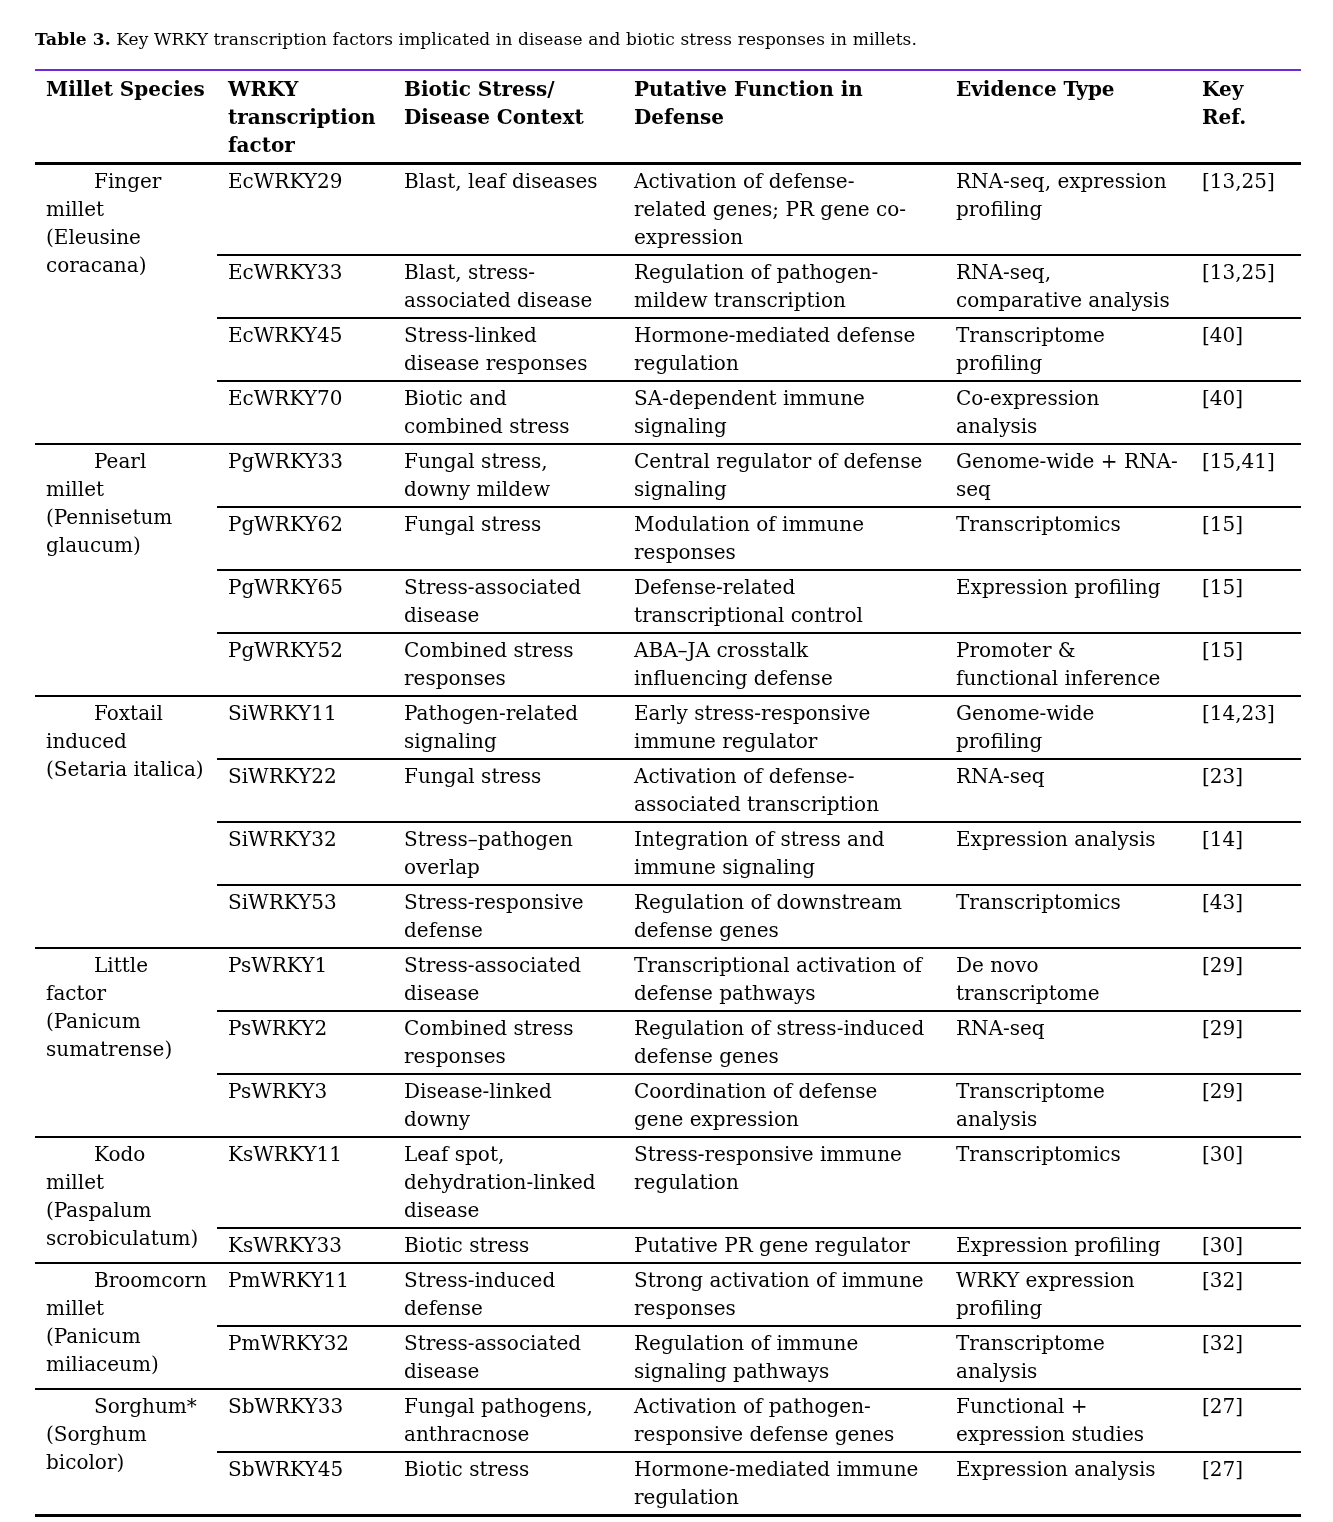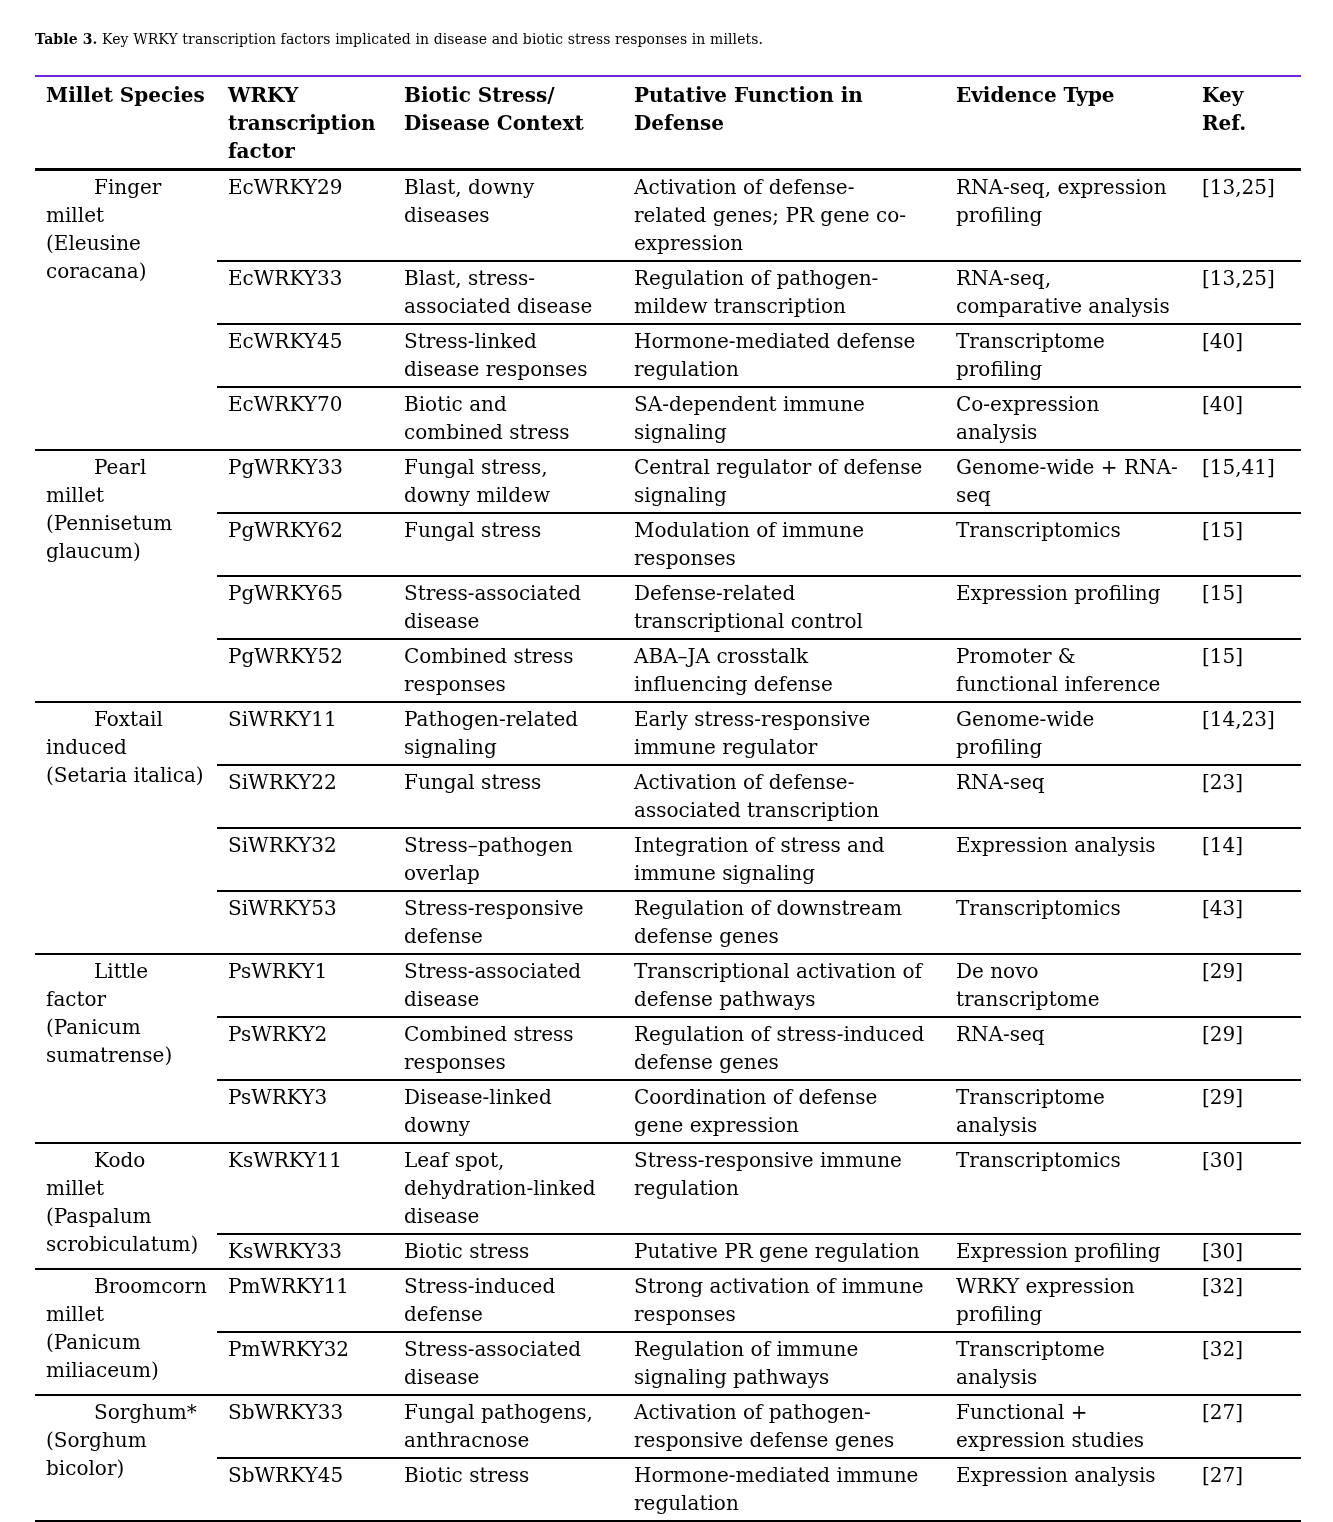--- a/index.html
+++ b/index.html
@@ -10,23 +10,23 @@
     font-family: "DejaVu Serif", "Liberation Serif", serif;
   }
   body {
     width: 1333px;
     height: 1522px;
     box-sizing: border-box;
     padding: 24px 32px 18px 35px;
     overflow: hidden;
   }
   .title {
-    font-size: 14px;
+    font-size: 17px;
     line-height: 30px;
-    margin-bottom: 21px;
+    margin-bottom: 15px;
     letter-spacing: 0.1px;
   }
   .title .bold { font-weight: bold; }
   table.wrky {
     border-collapse: collapse;
     table-layout: fixed;
     width: 1266px;
     border-top: 2px solid #6d28d9;
     border-bottom: 3px solid #000;
     font-size: 20px;
@@ -86,21 +86,21 @@
       <th>Evidence Type</th>
       <th>Key Ref.</th>
     </tr>
   </thead>
   <tbody>
 
     <tr>
       <td rowspan="4"><span class="common">Finger millet</span><span class="latin">(Eleusine
 coracana)</span></td>
       <td>EcWRKY29</td>
-      <td>Blast, downy diseases</td>
+      <td>Blast, leaf diseases</td>
       <td>Activation of defense-
 related genes; PR gene co-
 expression</td>
       <td>RNA-seq, expression
 profiling</td>
       <td>[13,25]</td>
     </tr>
     <tr>
       <td>EcWRKY33</td>
       <td>Blast, stress-
@@ -250,21 +250,21 @@
 dehydration-linked
 disease</td>
       <td>Stress-responsive immune
 regulation</td>
       <td>Transcriptomics</td>
       <td>[30]</td>
     </tr>
     <tr>
       <td>KsWRKY33</td>
       <td>Biotic stress</td>
-      <td>Putative PR gene regulation</td>
+      <td>Putative PR gene regulator</td>
       <td>Expression profiling</td>
       <td>[30]</td>
     </tr>
 
     <tr>
       <td rowspan="2"><span class="common">Broomcorn
 millet</span><span class="latin">(Panicum
 miliaceum)</span></td>
       <td>PmWRKY11</td>
       <td>Stress-induced

